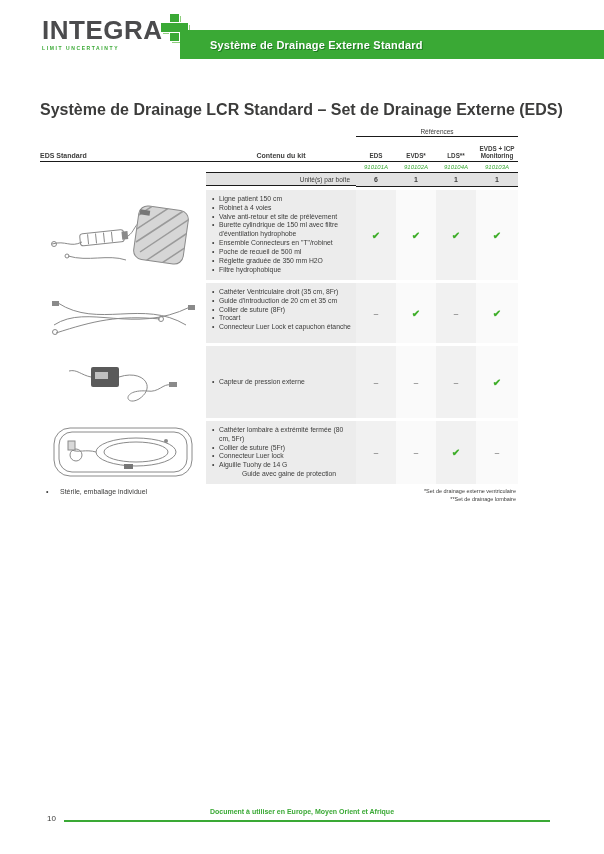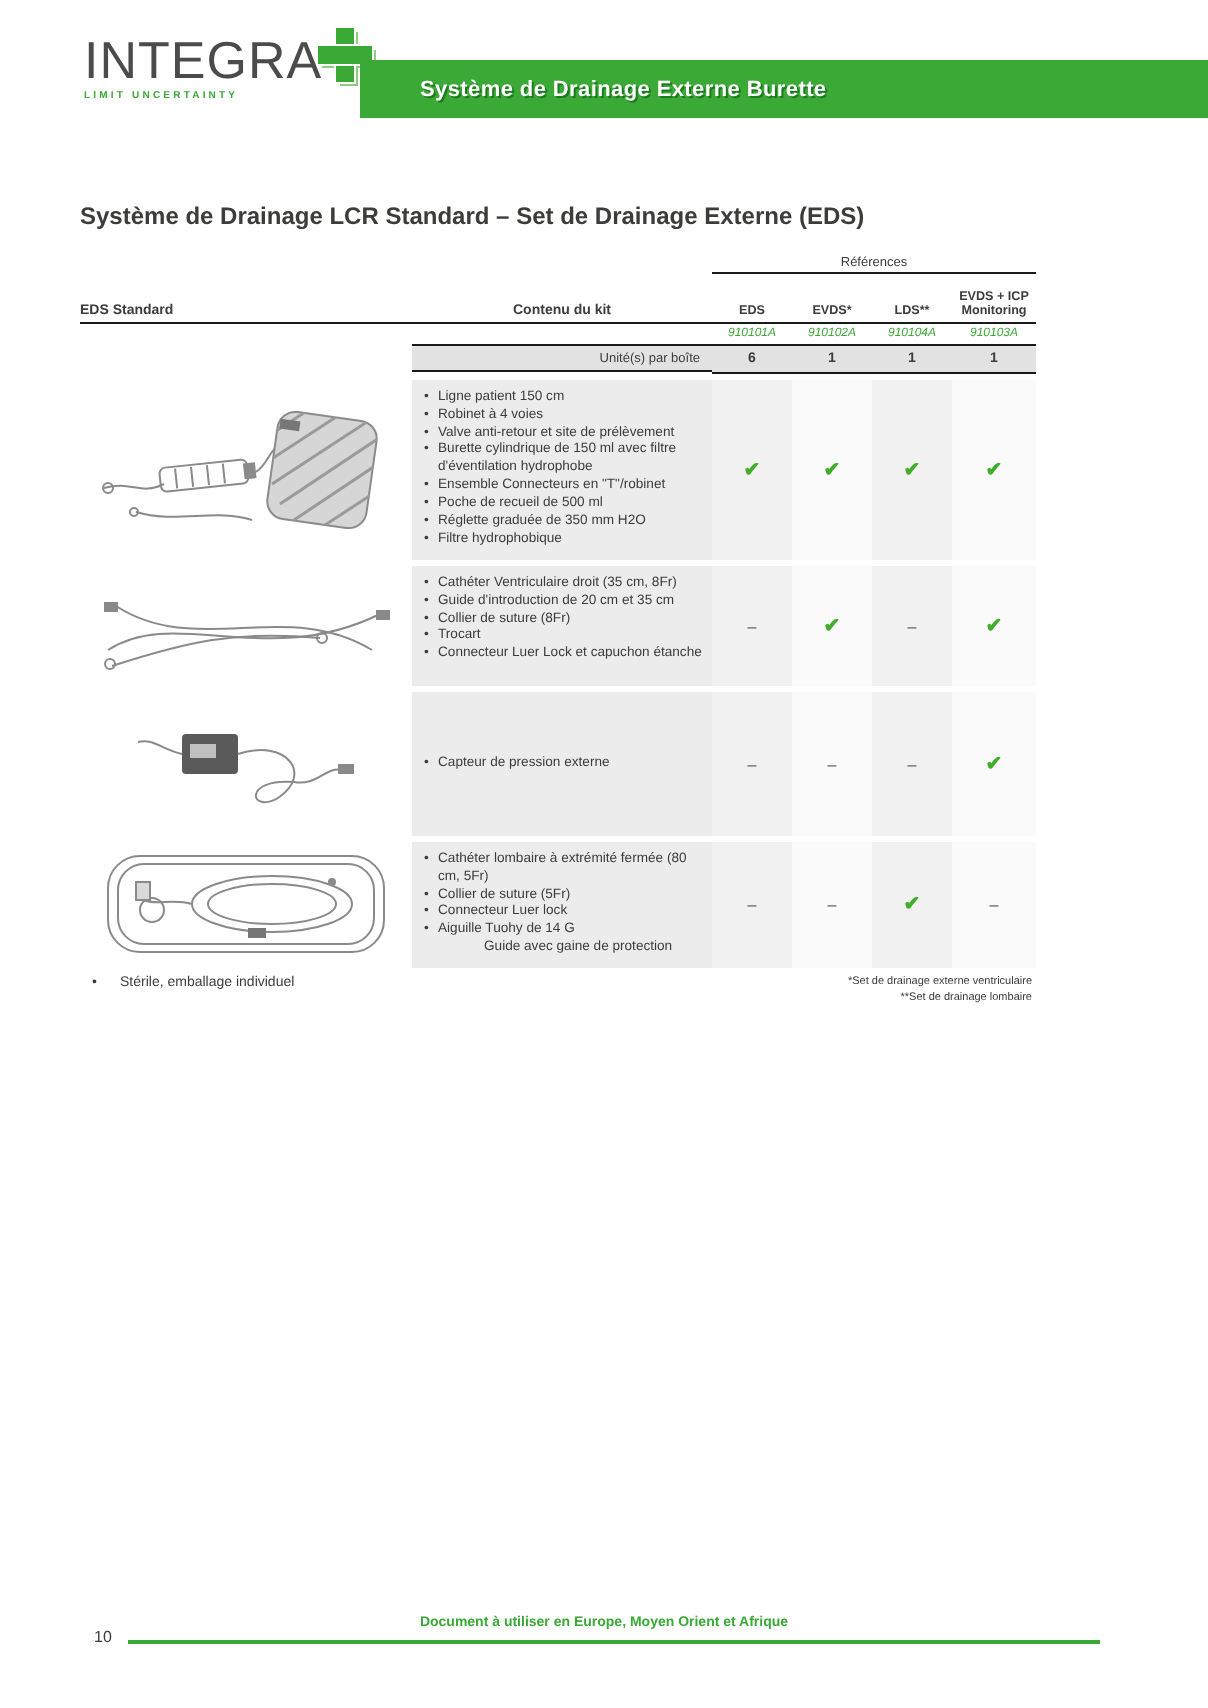--- a/index.html
+++ b/index.html
@@ -11,29 +11,29 @@
   .banner {
     position:absolute; left:180px; top:30px; width:424px; height:29px;
     background:#3aa935; display:flex; align-items:center;
   }
   .banner-title {
     padding-left:30px; color:#fff; font-size:11px; font-weight:bold;
     text-shadow:1px 1px 0 #1d7a1f; letter-spacing:.2px;
   }
   .logo { position:absolute; left:42px; top:16px; }
   .logo-row { display:flex; align-items:flex-start; }
-  .logo-word { font-size:26px; font-weight:normal; color:#4b4b4d; letter-spacing:0.5px; line-height:28px; }
+  .logo-word { font-size:26px; font-weight:bold; color:#4b4b4d; letter-spacing:0.5px; line-height:28px; }
   .logo-plus { position:relative; width:30px; height:32px; margin-left:-4px; margin-top:-3px; }
   .logo-plus .pv2 { position:absolute; left:13px; top:3px; width:9px; height:27px; background:#8fce7e; }
   .logo-plus .ph2 { position:absolute; left:4px; top:12px; width:27px; height:9px; background:#8fce7e; }
   .logo-plus .pv { position:absolute; left:10px; top:0; width:9px; height:27px; background:#3aa935; border:1px solid #fff; }
   .logo-plus .ph { position:absolute; left:1px; top:9px; width:27px; height:9px; background:#3aa935; border:1px solid #fff; }
   .logo-tag { font-size:5px; font-weight:bold; color:#3aa935; letter-spacing:1.6px; margin-top:0; }
   
-  .page-title { position:absolute; left:40px; top:101px; font-size:12px; font-weight:bold; color:#3c3c3b; }
+  .page-title { position:absolute; left:40px; top:101px; font-size:16px; font-weight:bold; color:#3c3c3b; }
   
   .tbl { position:absolute; left:40px; top:124px; width:478px; }
   .trow { display:grid; grid-template-columns:166px 150px 40px 40px 40px 42px; }
   .row-refs { height:13px; }
   .refs-label { grid-column:3/7; text-align:center; font-size:6.5px; align-self:end;
                 border-bottom:1px solid #1a1a1a; padding-bottom:1px; }
   .row-heads { border-bottom:1px solid #1a1a1a; min-height:24px; }
   .row-heads > div { align-self:end; padding-bottom:2px; }
   .h1 { font-size:7px; font-weight:bold; text-align:left; }
   .h2 { font-size:7px; font-weight:bold; text-align:center; }
@@ -87,21 +87,21 @@
         <span class="pv2"></span>
           <span class="ph2"></span>
           <span class="pv"></span>
           <span class="ph"></span>
       </span>
     </div>
     <div class="logo-tag">LIMIT UNCERTAINTY</div>
   </div>
 
   <div class="banner">
-    <span class="banner-title">Système de Drainage Externe Burette</span>
+    <span class="banner-title">Système de Drainage Externe Standard</span>
   </div>
 
   <div class="page-title">Système de Drainage LCR Standard – Set de Drainage Externe (EDS)</div>
 
   <div class="tbl">
 
     <div class="trow row-refs">
       <div style="grid-column:1/3;"></div>
       <div class="refs-label">Références</div>
     </div>

